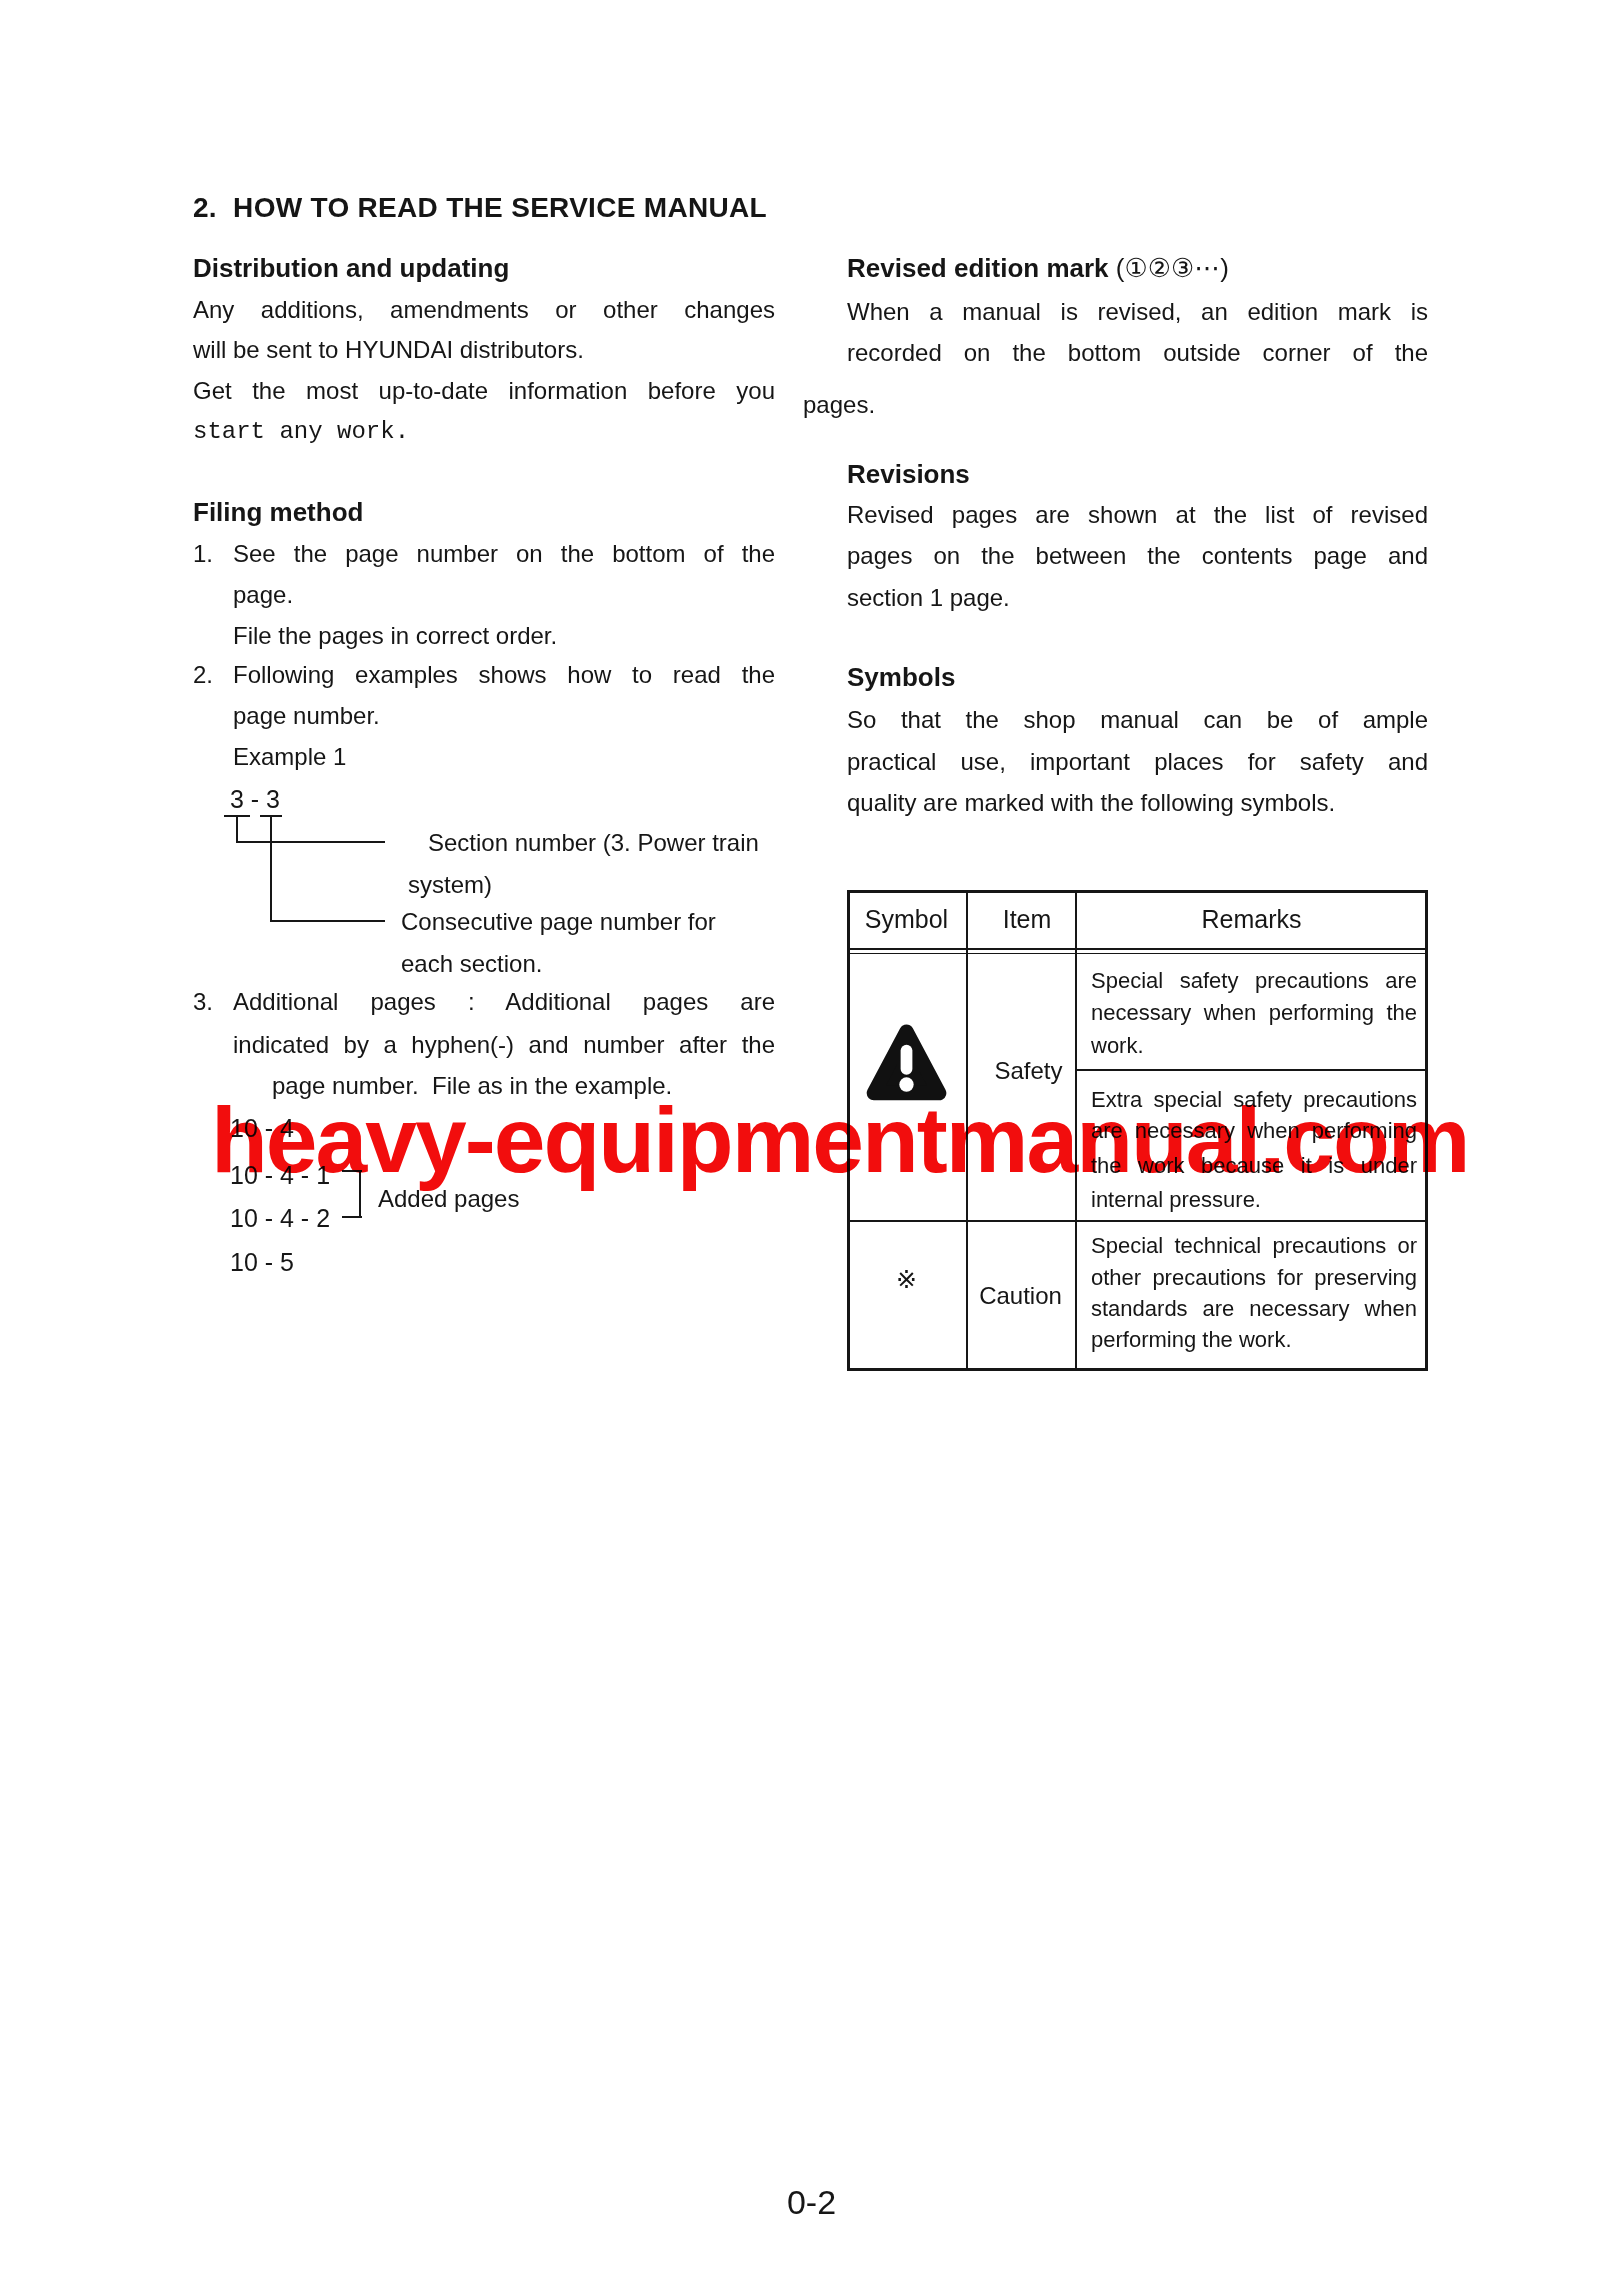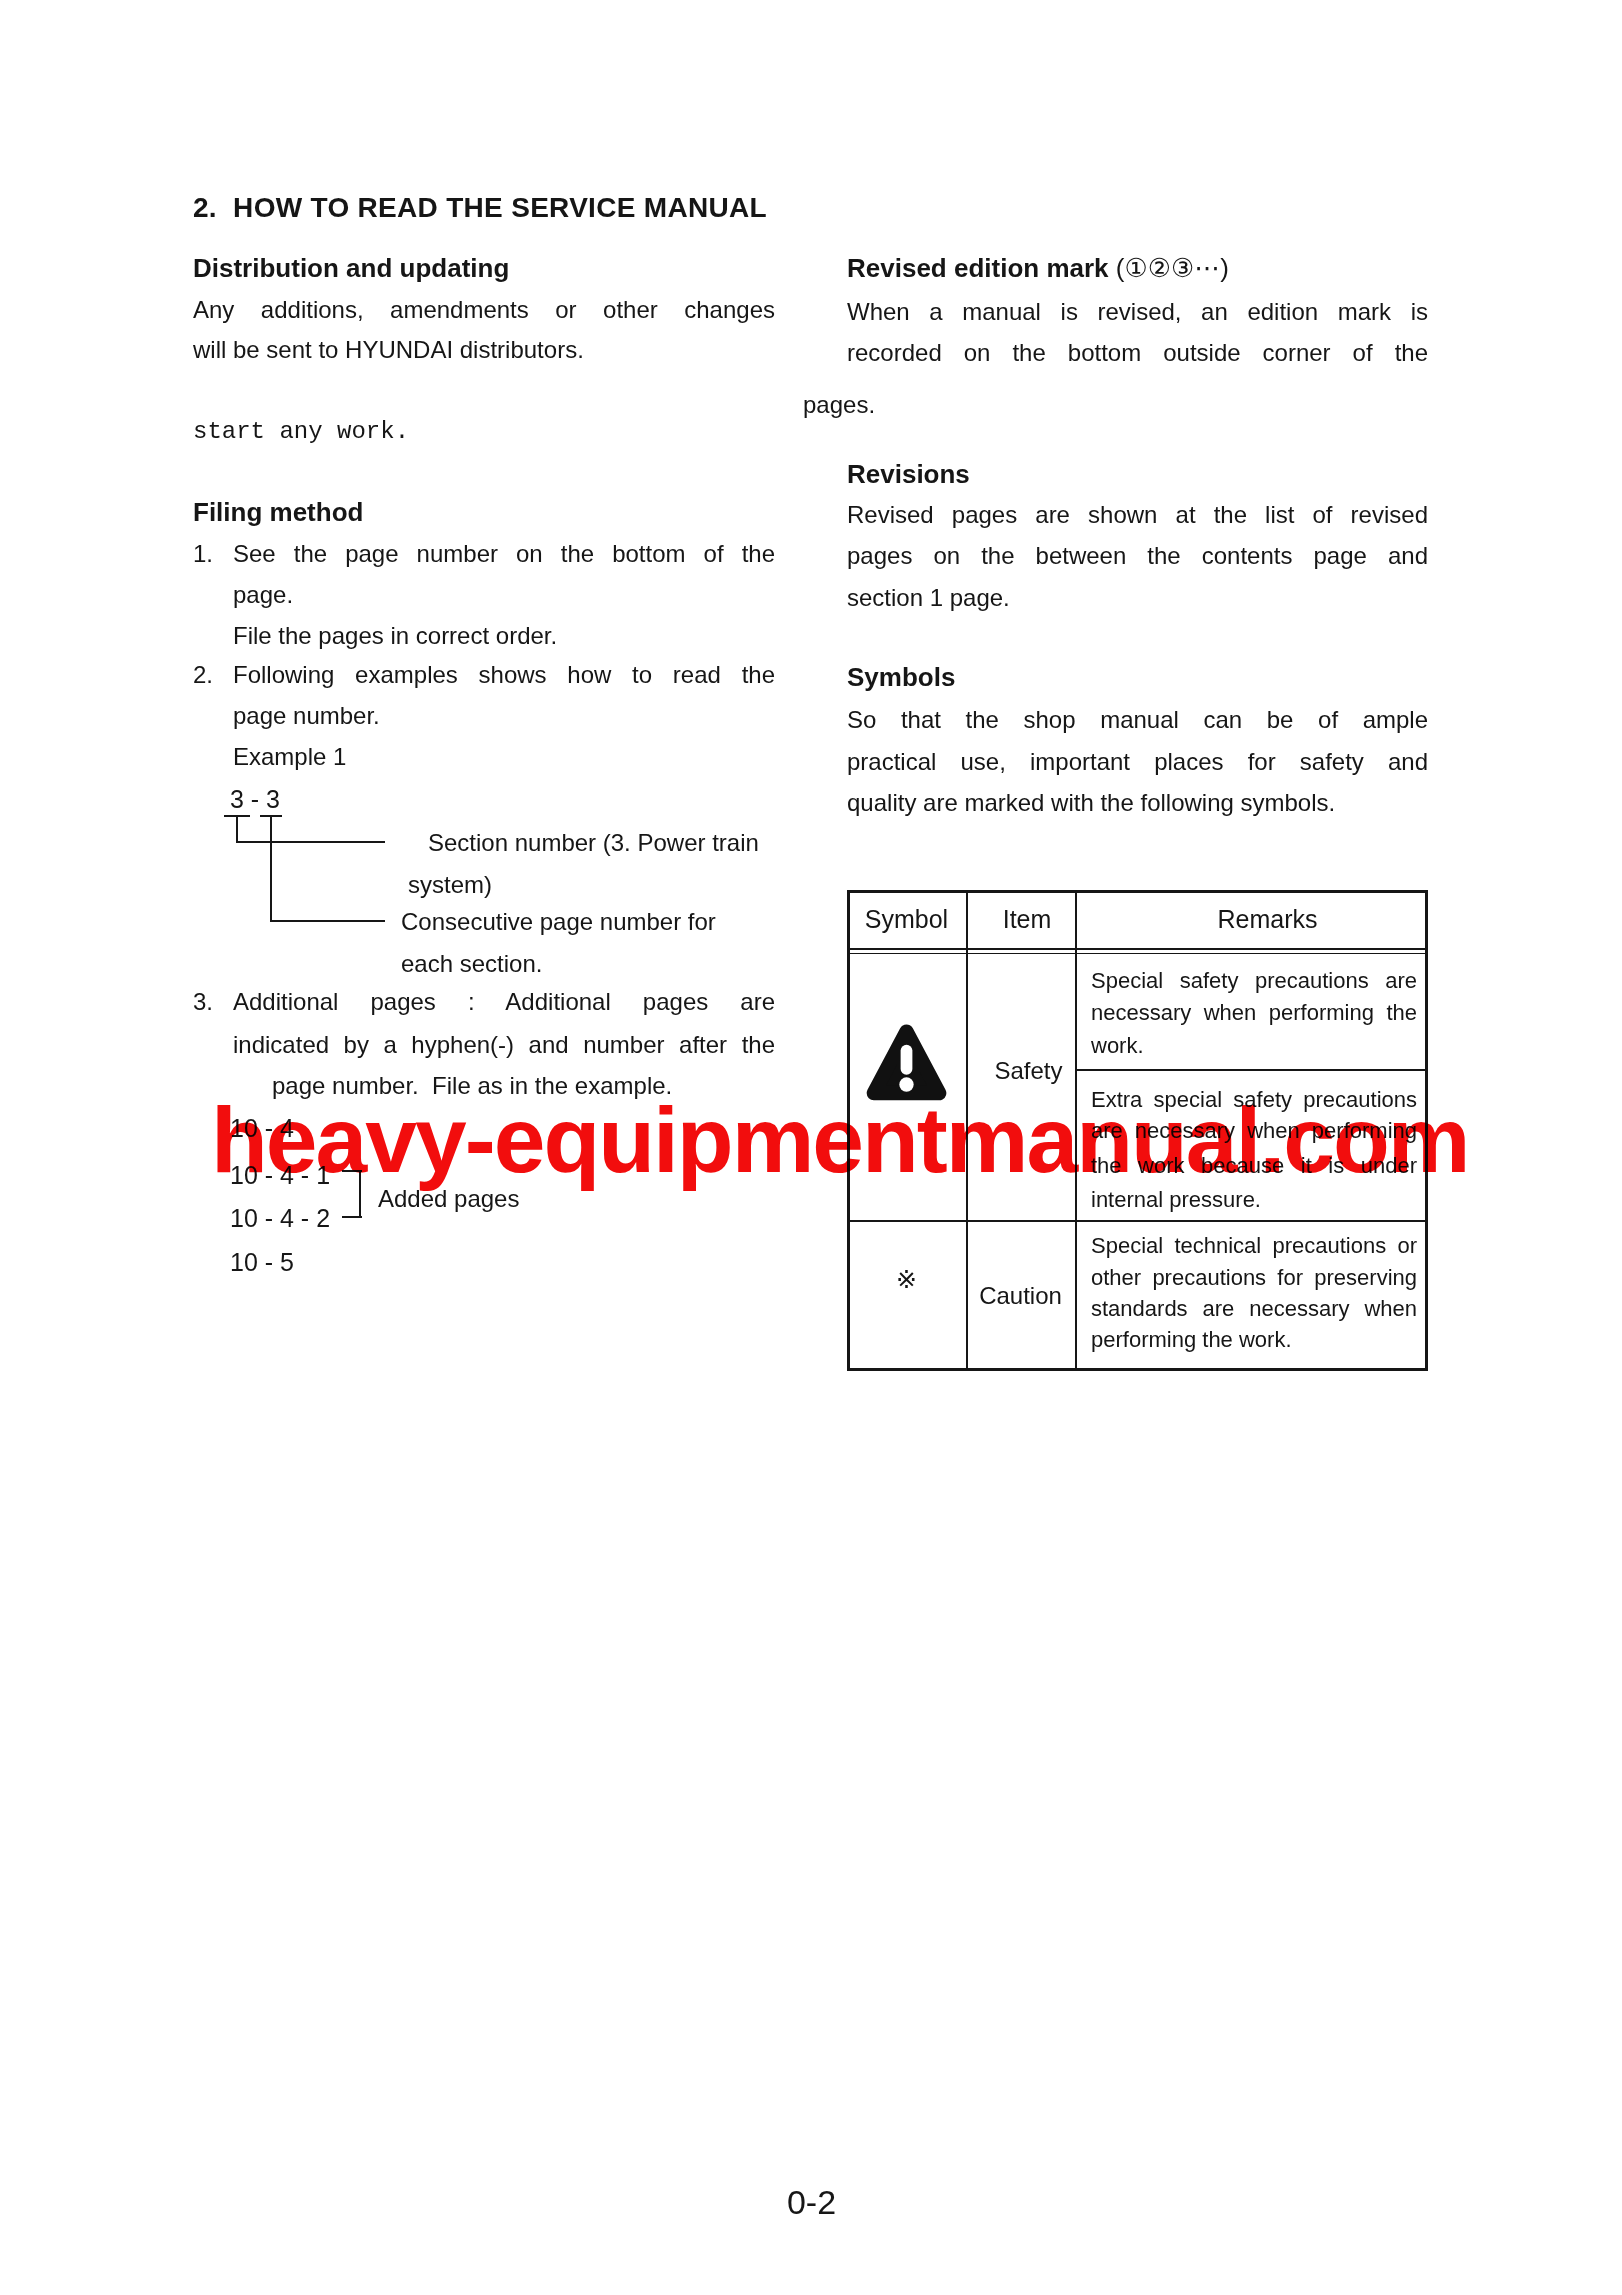--- a/index.html
+++ b/index.html
@@ -26,20 +26,21 @@
 </head>
 <body>
 
 <div class="page">
 
   <div class="title" style="left:193px;top:192px;">2.  HOW TO READ THE SERVICE MANUAL</div>
 
   <div class="h" style="left:193px;top:253px;">Distribution and updating</div>
   <div class="ln jl" style="left:193px;top:295px;width:582px;">Any additions, amendments or other changes</div>
   <div class="ln" style="left:193px;top:335px;width:582px;">will be sent to HYUNDAI distributors.</div>
+  <div class="ln jl" style="left:193px;top:376px;width:582px;">Get the most up-to-date information before you</div>
   <div class="ln" style="left:193px;top:417px;width:582px;font-family:Liberation Mono, monospace;">start any work.</div>
 
   <div class="h" style="left:193px;top:497px;">Filing method</div>
 
   <div class="num" style="left:193px;top:539px;">1.</div>
   <div class="ln jl" style="left:233px;top:539px;width:542px;">See the page number on the bottom of the</div>
   <div class="ln" style="left:233px;top:580px;width:542px;">page.</div>
   <div class="ln" style="left:233px;top:621px;width:542px;">File the pages in correct order.</div>
 
   <div class="num" style="left:193px;top:660px;">2.</div>
@@ -101,21 +102,21 @@
 
     <div class="hline" style="left:0;top:58px;width:581px;height:2px;"></div>
     <div class="hline" style="left:0;top:63px;width:581px;height:1.3px;"></div>
 
     <div class="hline" style="left:228px;top:179px;width:353px;height:2px;"></div>
 
     <div class="hline" style="left:0;top:330px;width:581px;height:2px;"></div>
 
     <div class="cell" style="left:0;top:14.4px;width:119px;">Symbol</div>
     <div class="cell" style="left:119px;top:14.4px;width:122px;">Item</div>
-    <div class="cell" style="left:228px;top:14.4px;width:353px;padding-left:16px;">Remarks</div>
+    <div class="cell" style="left:228px;top:14.4px;width:353px;">Remarks</div>
 
     <svg style="position:absolute;left:19px;top:131px;" width="81" height="84" viewBox="0 0 124 128">
       <polygon points="62,16 112,110 12,110" fill="#111" stroke="#111" stroke-width="22" stroke-linejoin="round"></polygon>
       <rect x="53" y="36" width="18" height="46" rx="9" fill="#fff"></rect>
       <circle cx="62" cy="97" r="11" fill="#fff"></circle>
     </svg>
     <div class="cell" style="left:119px;top:166px;width:125px;font-size:24px;">Safety</div>
 
     <div class="rl jl" style="left:244px;top:77px;width:326px;">Special safety precautions are</div>
     <div class="rl jl" style="left:244px;top:109px;width:326px;">necessary when performing the</div>

